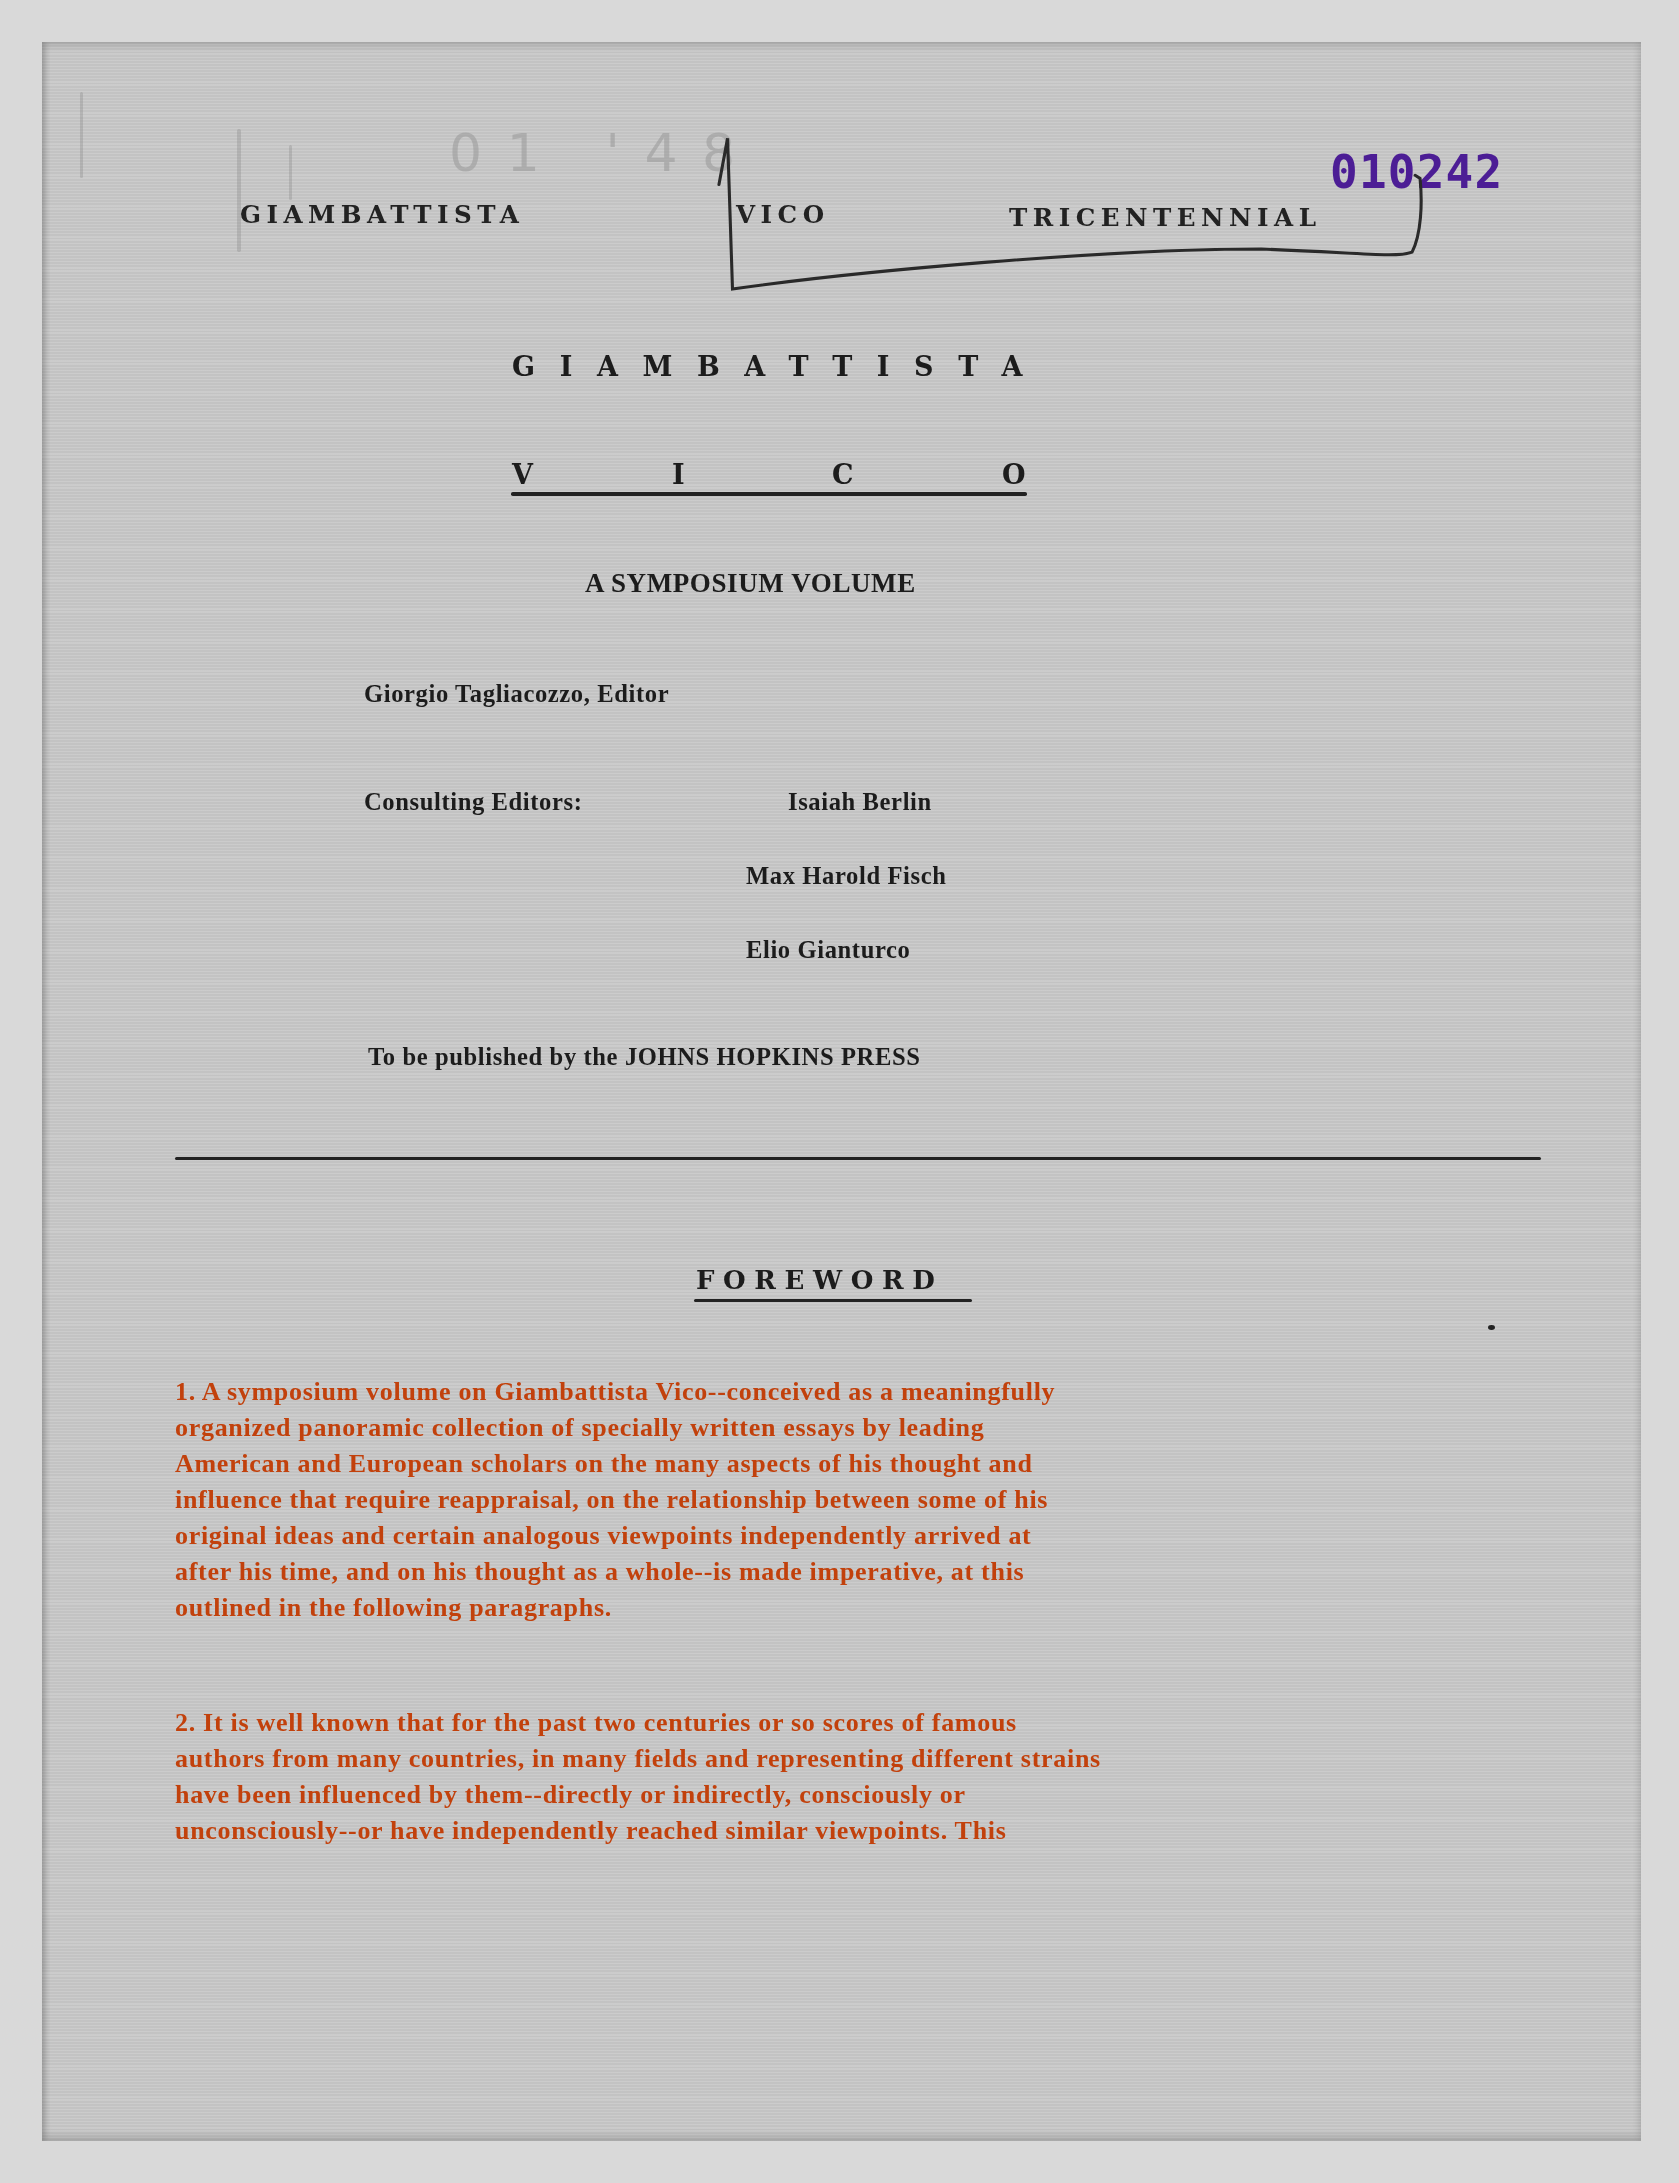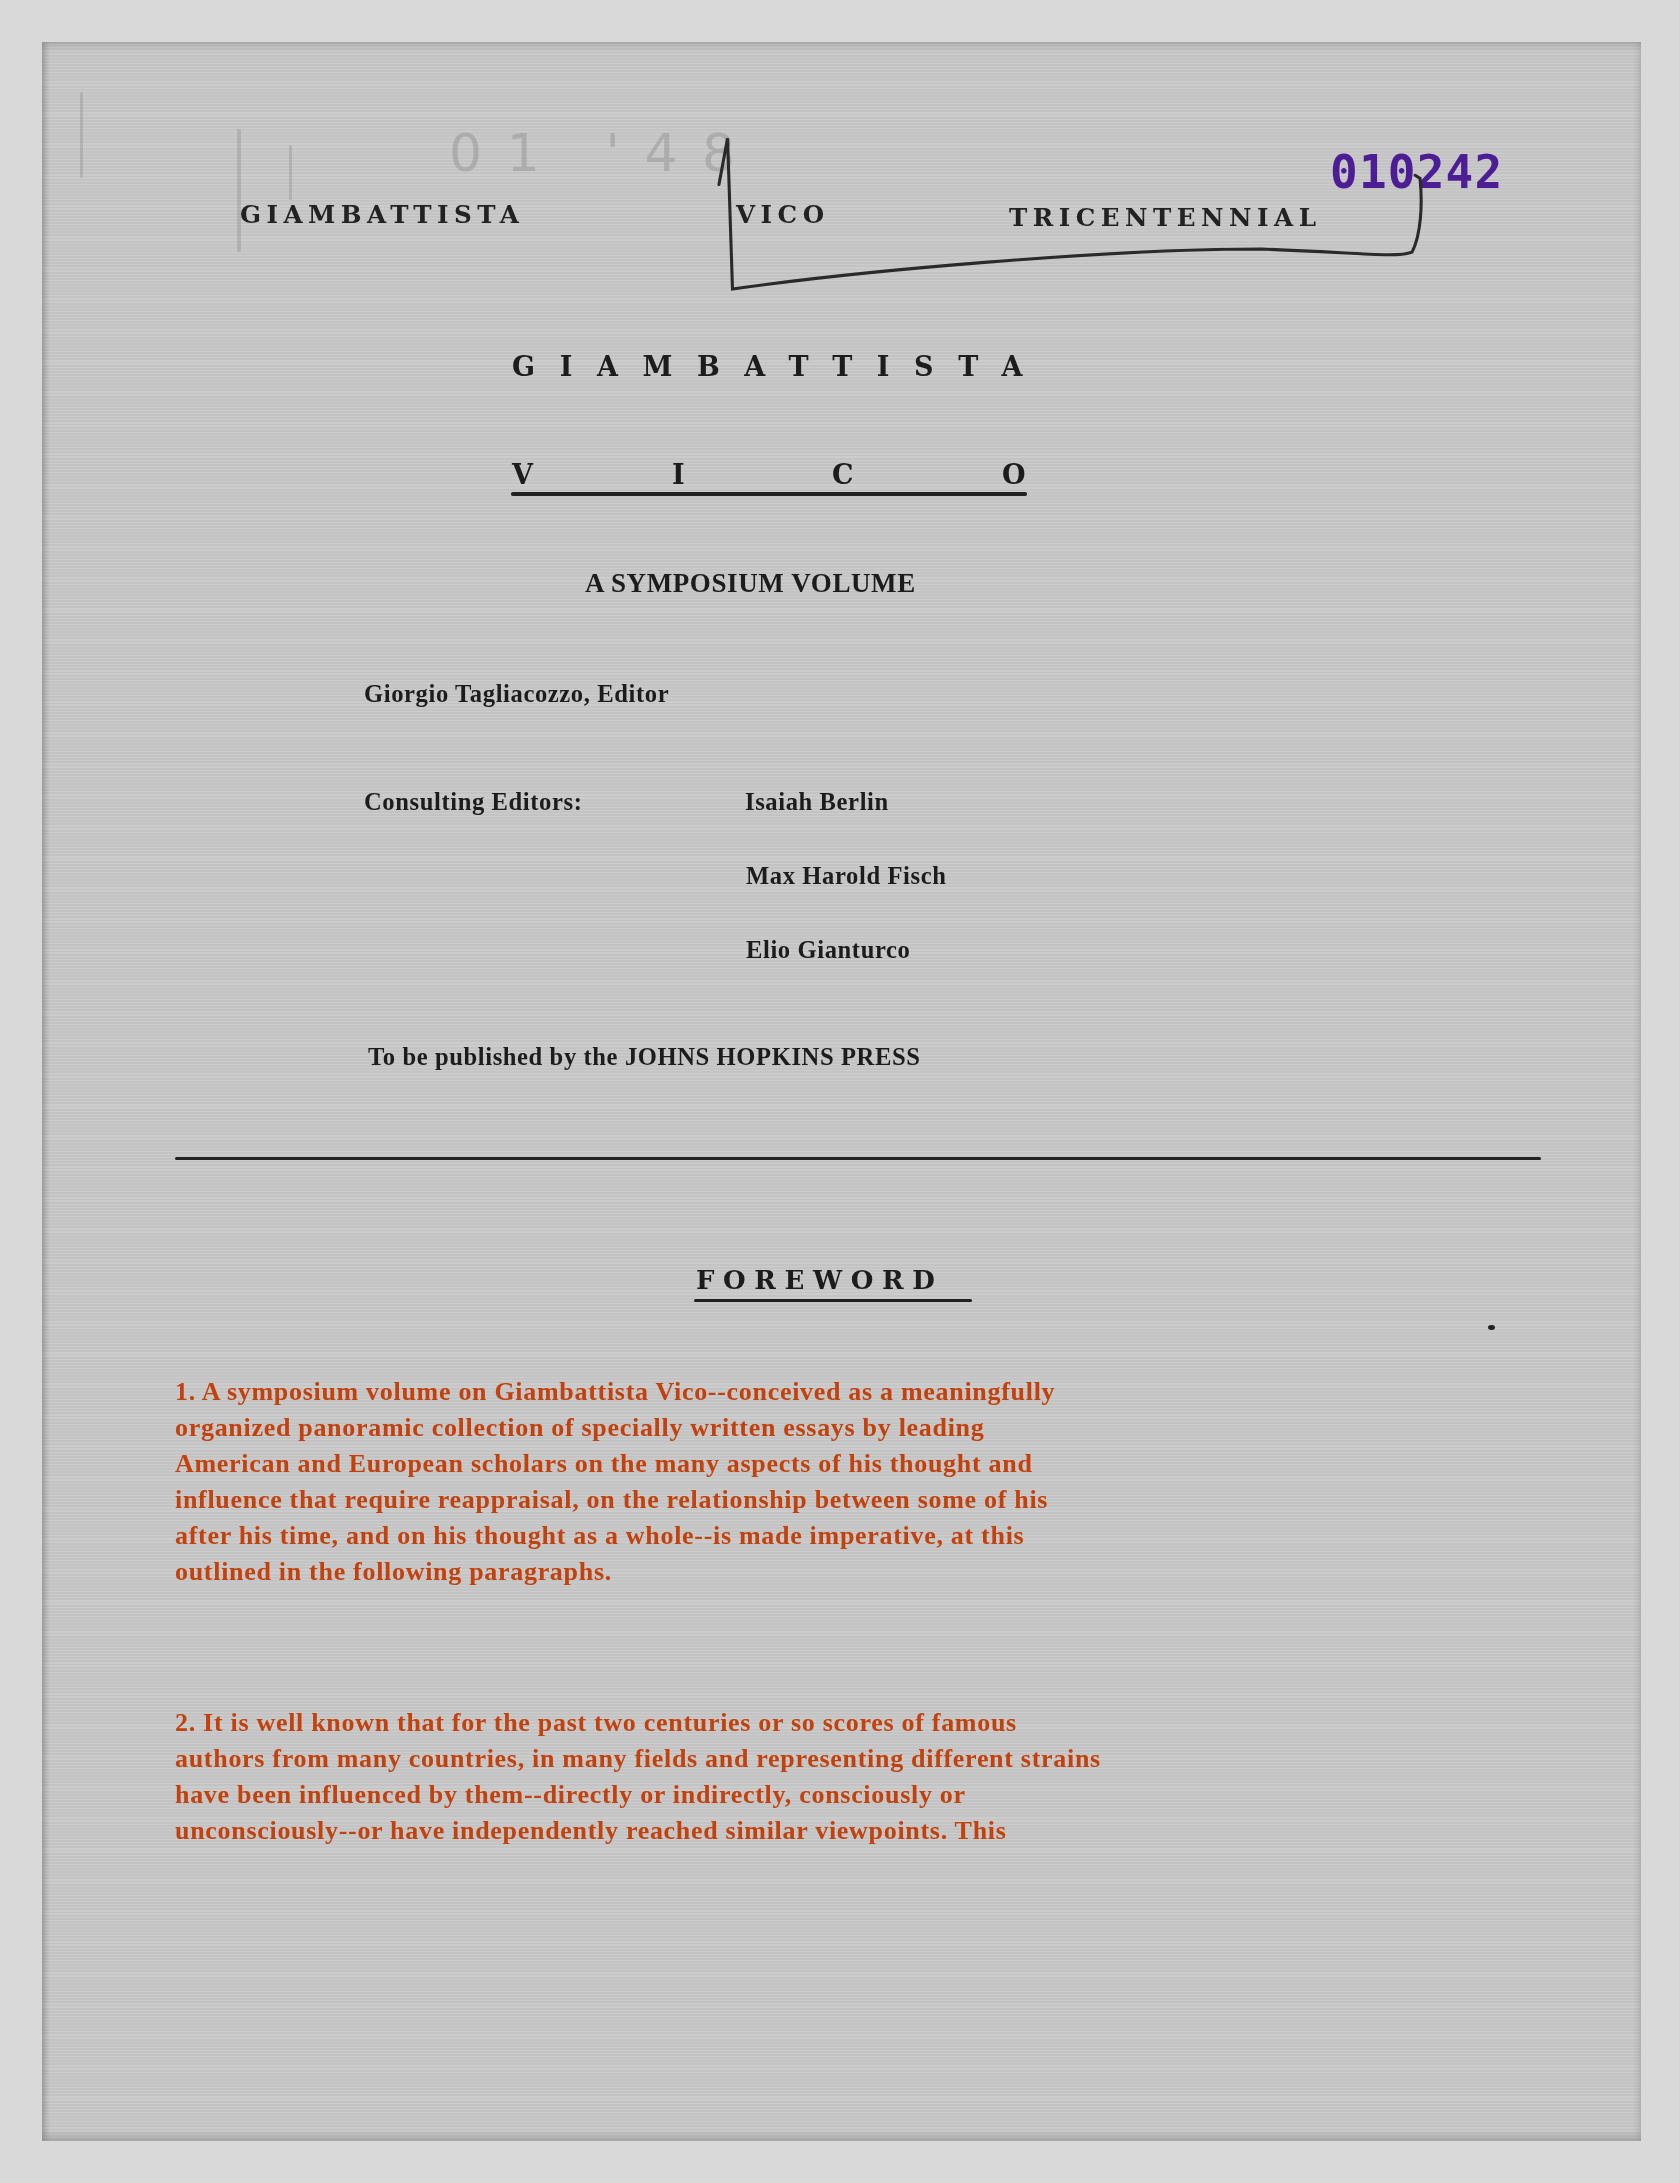--- a/index.html
+++ b/index.html
@@ -61,38 +61,39 @@
   <span style="left:672px;">I</span>
   <span style="left:832px;">C</span>
   <span style="left:1002px;">O</span>
 </div>
 <div class="uline" style="left:511px;top:492px;width:516px;"></div>
 
 <div class="abs sub" style="left:585px;top:568px;">A SYMPOSIUM VOLUME</div>
 
 <div class="abs meta" style="left:364px;top:680px;">Giorgio Tagliacozzo, Editor</div>
 <div class="abs meta" style="left:364px;top:788px;">Consulting Editors:</div>
-<div class="abs meta" style="left:745px;top:788px;">Isaiah Berlin</div>
+<div class="abs meta" style="left:788px;top:788px;">Isaiah Berlin</div>
 <div class="abs meta" style="left:746px;top:862px;">Max Harold Fisch</div>
 <div class="abs meta" style="left:746px;top:936px;">Elio Gianturco</div>
 
 <div class="abs meta" style="left:368px;top:1043px;">To be published by the JOHNS HOPKINS PRESS</div>
 
 <div class="uline" style="left:175px;top:1157px;width:1366px;height:3.1px;"></div>
 
 <div class="abs foreword" style="left:696px;top:1265px;">FOREWORD</div>
 <div class="uline" style="left:694px;top:1299px;width:278px;height:3.1px;"></div>
 
 <div class="abs" style="left:1488px;top:1325px;width:6.8px;height:4.9px;border-radius:50%;background:#222;"></div>
 
 <div class="para" style="top:1374px;">
   <span class="ln">1.  A symposium volume on Giambattista Vico--conceived as a meaningfully</span>
   <span class="ln">organized panoramic collection of specially written essays by leading</span>
   <span class="ln">American and European scholars on the many aspects of his thought and</span>
   <span class="ln">influence that require reappraisal, on the relationship between some of his</span>
+  <span class="ln">original ideas and certain analogous viewpoints independently arrived at</span>
   <span class="ln">after his time, and on his thought as a whole--is made imperative, at this</span>
   <span class="ln">outlined in the following paragraphs.</span>
 </div>
 
 <div class="para" style="top:1705px;">
   <span class="ln">2.  It is well known that for the past two centuries or so scores of famous</span>
   <span class="ln">authors from many countries, in many fields and representing different strains</span>
   <span class="ln">have been influenced by them--directly or indirectly, consciously or</span>
   <span class="ln">unconsciously--or have independently reached similar viewpoints.  This</span>
 </div>

